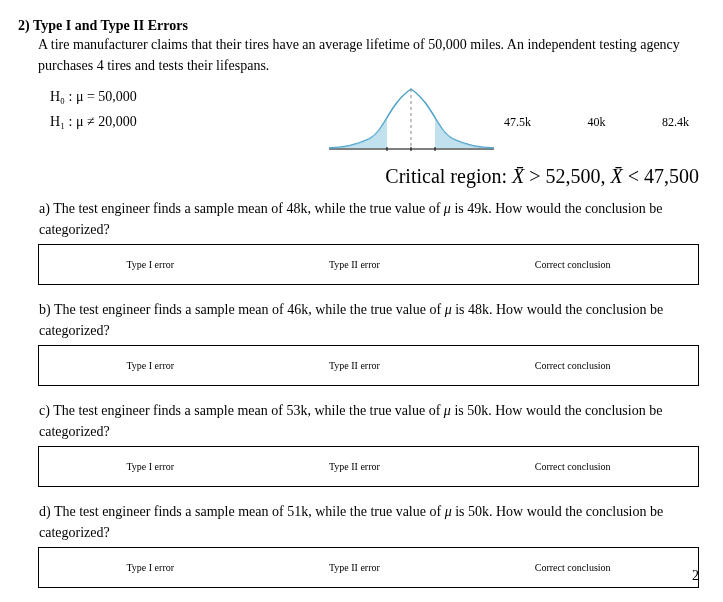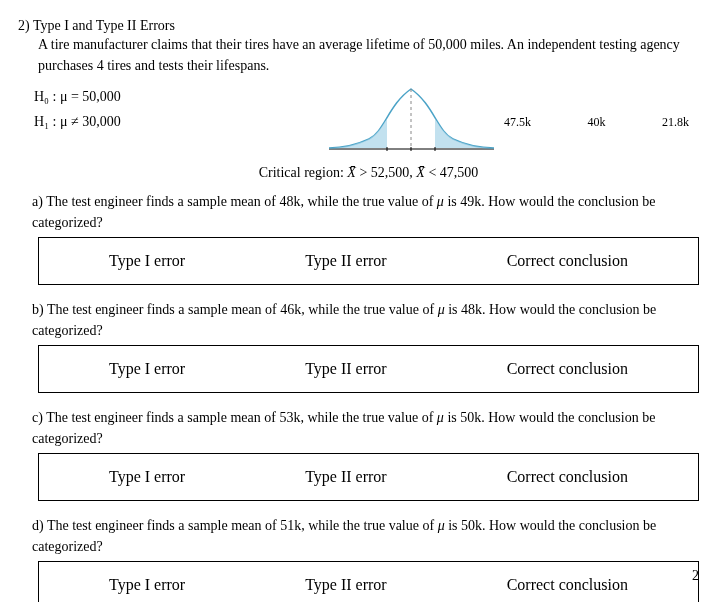--- a/index.html
+++ b/index.html
@@ -6,70 +6,70 @@
     body {
       background: #fff;
       font-family: "Times New Roman", Times, serif;
       font-size: 14px;
       color: #000;
       width: 723px;
       min-height: 602px;
       padding: 18px 24px 18px 18px;
     }
     .question-header {
-      font-weight: normal;
+      font-weight: bold;
       margin-bottom: 6px;
     }
     .intro-text {
       margin-left: 20px;
       margin-bottom: 8px;
       line-height: 1.5;
     }
     .hypotheses-block {
       display: flex;
       justify-content: space-between;
       align-items: flex-start;
-      margin-left: 16px;
+      margin-left: 32px;
       margin-bottom: 6px;
       gap: 33px;
     }
     .hypotheses-left {
       text-align: center;
       line-height: 1.8;
     }
     .graph-labels {
       display: flex;
       justify-content: space-between;
       font-size: 12px;
       margin-top: 2px;
       width: 185px;
       margin-right: 10px;
     }
     .critical-region {
-      text-align: center;
+      text-align: right;
       margin-left: 20px;
       margin-bottom: 10px;
-      font-size: 14px;
+      font-size: 20px;
     }
     .sub-question {
-      margin-left: 14px;
+      margin-left: 21px;
       margin-bottom: 4px;
       line-height: 1.5;
     }
     .choice-box {
       border: 1px solid #000;
       margin-left: 20px;
       margin-bottom: 14px;
       padding: 14px 10px;
       display: flex;
       justify-content: space-around;
       align-items: center;
     }
     .choice-option {
-      font-size: 16px;
+      font-size: 10px;
     }
     .page-number {
       position: absolute;
       bottom: 18px;
       right: 24px;
       font-size: 14px;
     }
     .graph-right {
       display: flex;
       flex-direction: row;
@@ -84,21 +84,21 @@
     <span>2)</span>
     <span>Type I and Type II Errors</span>
   </span>
 </div>
 
 <div class="intro-text">A tire manufacturer claims that their tires have an average lifetime of 50,000 miles. An independent testing agency purchases 4 tires and tests their lifespans.</div>
 
 <div class="hypotheses-block">
   <div class="hypotheses-left">
     <div>H₀ : μ = 50,000</div>
-    <div>H₁ : μ ≠ 30,000</div>
+    <div>H₁ : μ ≠ 20,000</div>
   </div>
   <div class="graph-right">
     <svg width="185" height="75">
 
       <line x1="10" y1="65" x2="175" y2="65" stroke="#000" stroke-width="1"></line>
 
       <path d="M 10,64 C 20,64 35,62 50,55 C 65,48 70,20 92,5 C 114,20 119,48 134,55 C 149,62 164,64 175,64" fill="none" stroke="#4ba3c7" stroke-width="1.5"></path>
 
       <path d="M 10,64 C 20,64 35,62 50,55 C 60,49 64,40 68,35 L 68,64 Z" fill="#a8d4e8" opacity="0.7"></path>
 
@@ -106,21 +106,21 @@
 
       <line x1="92" y1="5" x2="92" y2="65" stroke="#888" stroke-width="1" stroke-dasharray="3,3"></line>
 
       <line x1="68" y1="63" x2="68" y2="67" stroke="#000" stroke-width="1"></line>
       <line x1="92" y1="63" x2="92" y2="67" stroke="#000" stroke-width="1"></line>
       <line x1="116" y1="63" x2="116" y2="67" stroke="#000" stroke-width="1"></line>
     </svg>
     <div class="graph-labels">
       <span>47.5k</span>
       <span>40k</span>
-      <span>21.8k</span>
+      <span>82.4k</span>
     </div>
   </div>
 </div>
 
 <div class="critical-region">
   Critical region: <i>X̄</i> &gt; 52,500, <i>X̄</i> &lt; 47,500
 </div>
 
 <div class="sub-question">
   <span>a)</span>

